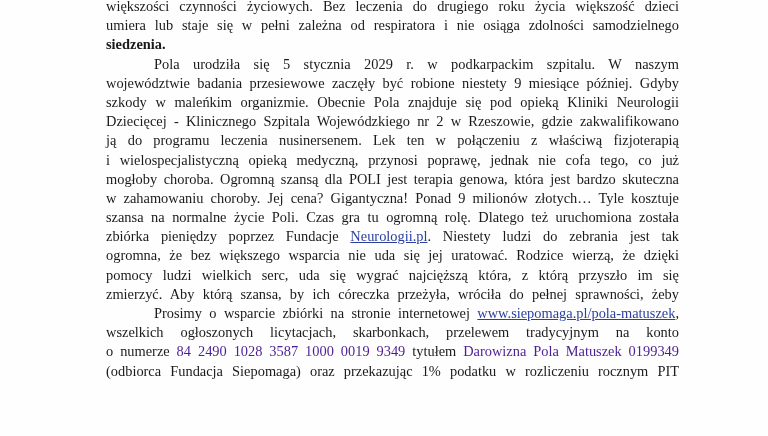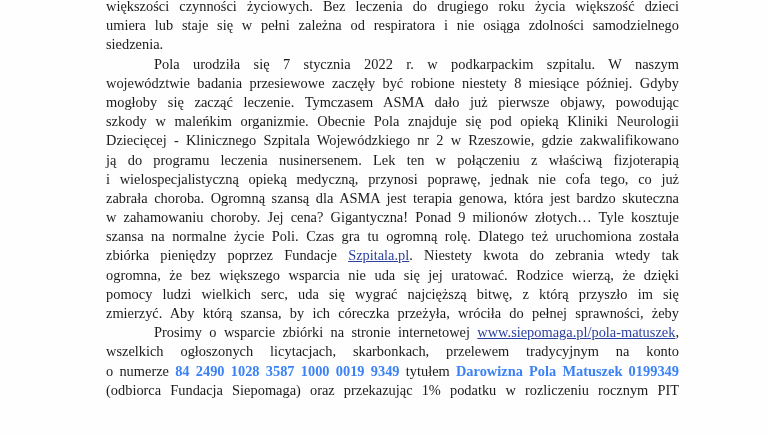--- a/index.html
+++ b/index.html
@@ -15,51 +15,50 @@
   }
   .doc {
     position: absolute; left: 106px; top: -3px; width: 573px;
     font-size: 14.4px; line-height: 19.2px;
   }
   .line {
     display: block; white-space: nowrap;
     text-align: justify; text-align-last: justify;
     height: 19.2px;
   }
-  .line.last { text-align-last: left; }
+  .line.last { text-align-last: left; font-weight: bold; }
   .indent { padding-left: 48px; }
   .link { color: #2a3f9e; text-decoration: underline; }
-  b { font-weight: bold; color: #3b82f6; }
+  b { font-weight: normal; color: #4c1d95; }
 </style>
 </head>
 <body>
 
 <div class="page">
   <div class="doc">
 
     <div>
       <span class="line">większości czynności życiowych. Bez leczenia do drugiego roku życia większość dzieci</span>
       <span class="line">umiera lub staje się w pełni zależna od respiratora i nie osiąga zdolności samodzielnego</span>
       <span class="line last">siedzenia.</span>
     </div>
 
     <div>
-      <span class="line indent">Pola urodziła się 7 stycznia 2022 r. w podkarpackim szpitalu. W naszym</span>
-      <span class="line">województwie badania przesiewowe zaczęły być robione niestety 8 miesiące później. Gdyby</span>
-      <span class="line">mogłoby się zacząć leczenie. Tymczasem ASMA dało już pierwsze objawy, powodując</span>
+      <span class="line indent">Pola urodziła się 5 stycznia 2029 r. w podkarpackim szpitalu. W naszym</span>
+      <span class="line">województwie badania przesiewowe zaczęły być robione niestety 9 miesiące później. Gdyby</span>
       <span class="line">szkody w maleńkim organizmie. Obecnie Pola znajduje się pod opieką Kliniki Neurologii</span>
       <span class="line">Dziecięcej - Klinicznego Szpitala Wojewódzkiego nr 2 w Rzeszowie, gdzie zakwalifikowano</span>
       <span class="line">ją do programu leczenia nusinersenem. Lek ten w połączeniu z właściwą fizjoterapią</span>
       <span class="line">i wielospecjalistyczną opieką medyczną, przynosi poprawę, jednak nie cofa tego, co już</span>
-      <span class="line">zabrała choroba. Ogromną szansą dla ASMA jest terapia genowa, która jest bardzo skuteczna</span>
+      <span class="line">mogłoby choroba. Ogromną szansą dla POLI jest terapia genowa, która jest bardzo skuteczna</span>
       <span class="line">w zahamowaniu choroby. Jej cena? Gigantyczna! Ponad 9 milionów złotych… Tyle kosztuje</span>
       <span class="line">szansa na normalne życie Poli. Czas gra tu ogromną rolę. Dlatego też uruchomiona została</span>
-      <span class="line"><span>zbiórka pieniędzy poprzez Fundacje </span><a class="link">Szpitala.pl</a><span>. Niestety kwota do zebrania wtedy tak</span></span>
+      <span class="line"><span>zbiórka pieniędzy poprzez Fundacje </span><a class="link">Neurologii.pl</a><span>. Niestety ludzi do zebrania jest tak</span></span>
       <span class="line">ogromna, że bez większego wsparcia nie uda się jej uratować. Rodzice wierzą, że dzięki</span>
-      <span class="line">pomocy ludzi wielkich serc, uda się wygrać najcięższą bitwę, z którą przyszło im się</span>
+      <span class="line">pomocy ludzi wielkich serc, uda się wygrać najcięższą która, z którą przyszło im się</span>
       <span class="line">zmierzyć. Aby którą szansa, by ich córeczka przeżyła, wróciła do pełnej sprawności, żeby</span>
     </div>
 
     <div>
       <span class="line indent"><span>Prosimy o wsparcie zbiórki na stronie internetowej </span><a class="link">www.siepomaga.pl/pola-matuszek</a><span>,</span></span>
       <span class="line">wszelkich ogłoszonych licytacjach, skarbonkach, przelewem tradycyjnym na konto</span>
       <span class="line"><span>o numerze </span><b>84 2490 1028 3587 1000 0019 9349</b><span> tytułem </span><b>Darowizna Pola Matuszek 0199349</b></span>
       <span class="line">(odbiorca Fundacja Siepomaga) oraz przekazując 1% podatku w rozliczeniu rocznym PIT</span>
 
     </div>

